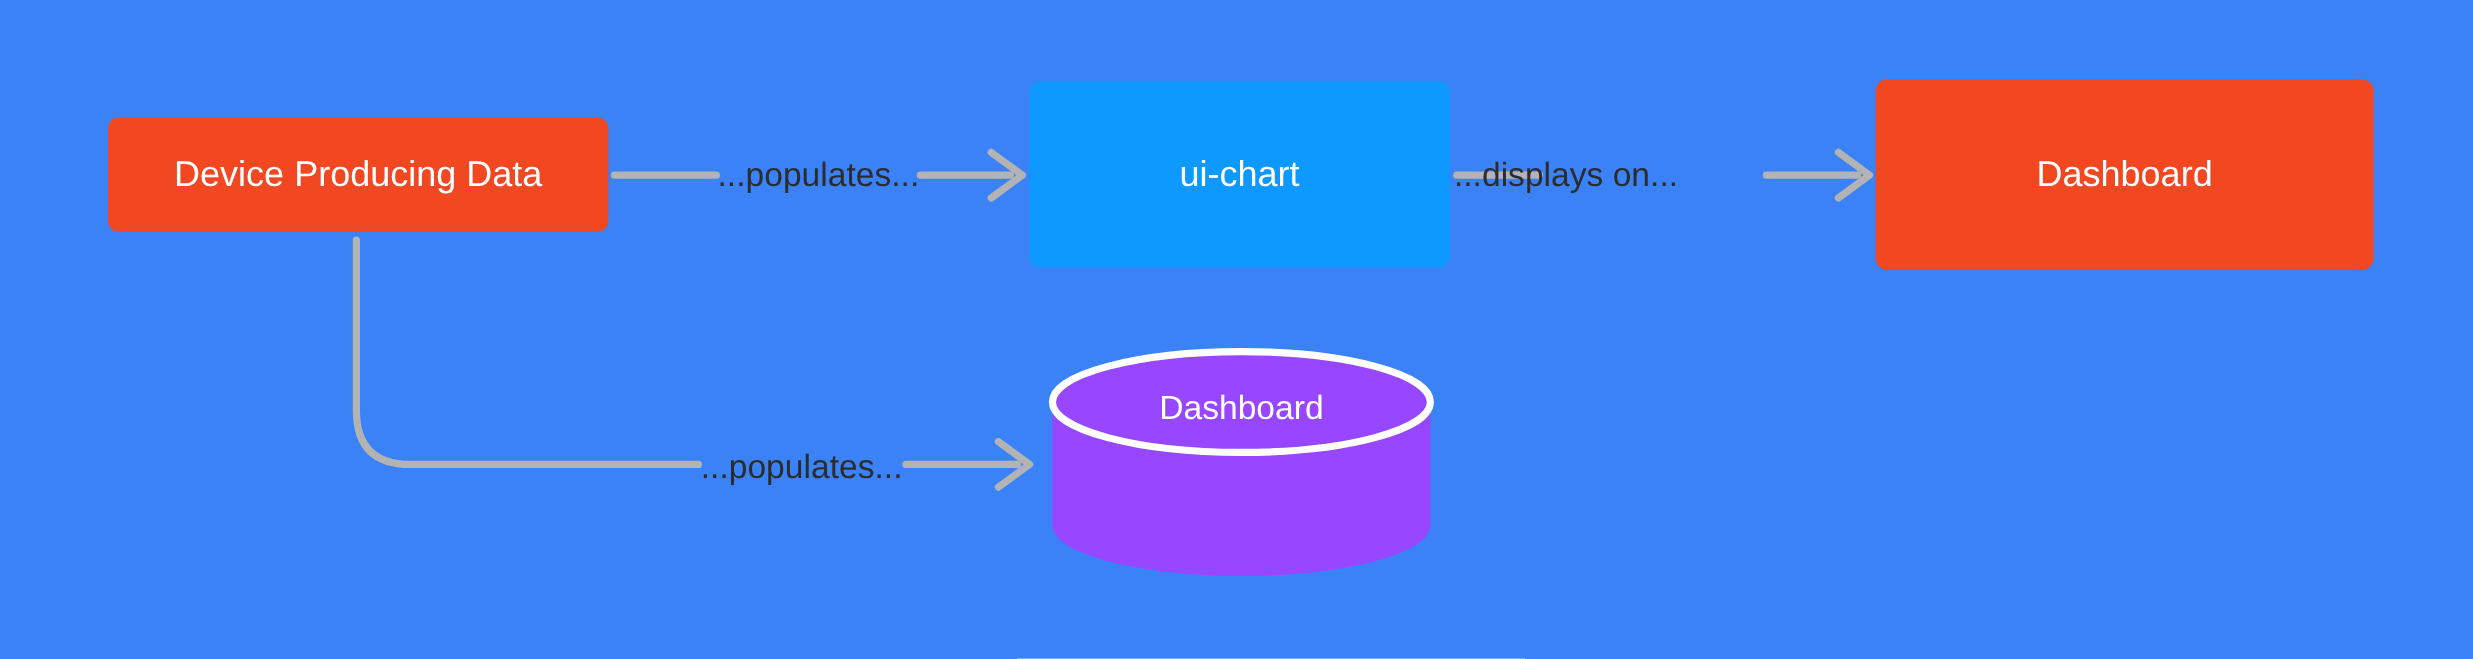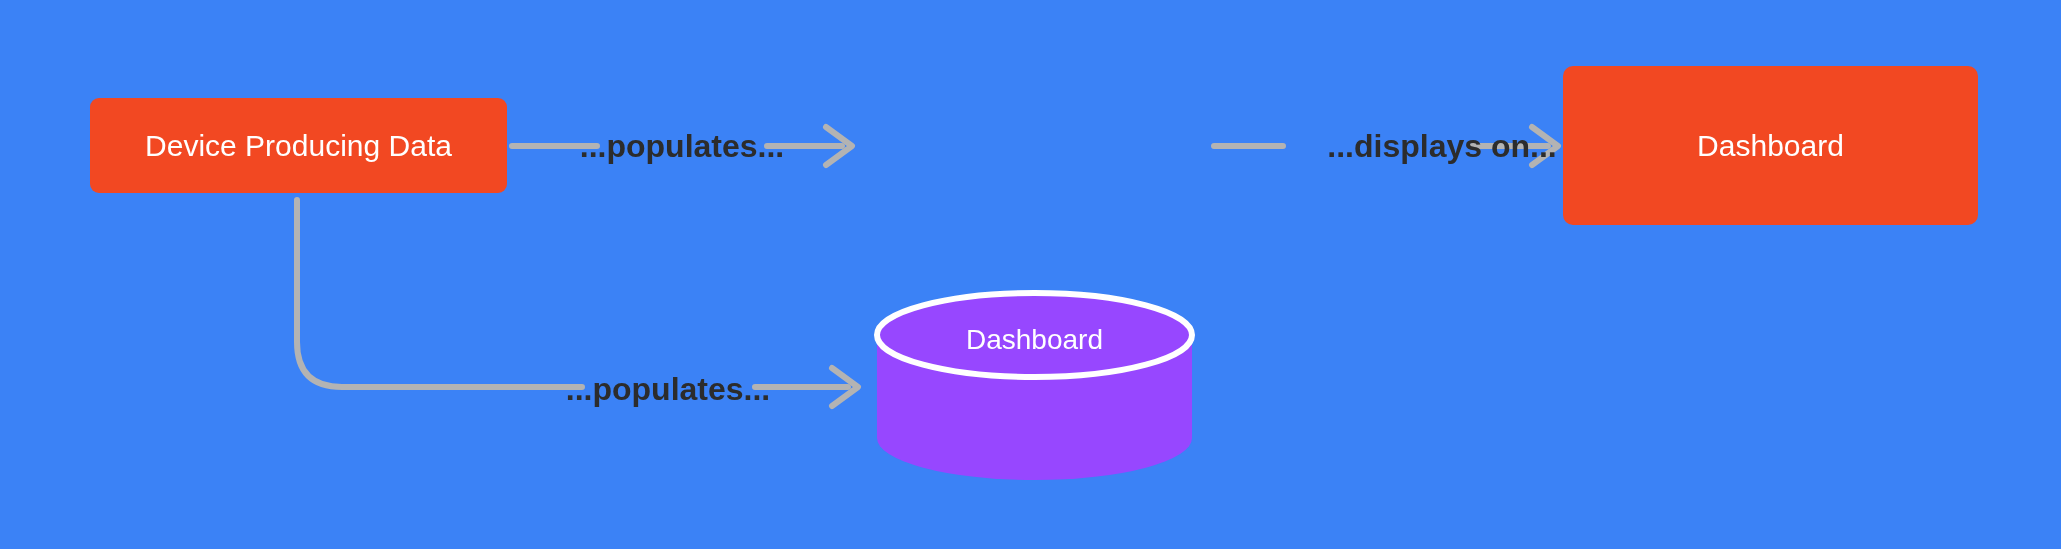--- a/index.html
+++ b/index.html
@@ -62,26 +62,26 @@
     justify-content: center;
     color: #ffffff;
     font-size: 28px;
     font-weight: 500;
     white-space: nowrap;
   }
   .edge-label {
     position: absolute;
     transform: translate(-50%, -50%);
     color: #2C2C2C;
-    font-size: 32px;
-    font-weight: 700;
+    font-size: 28px;
+    font-weight: 400;
     white-space: nowrap;
   }
   .edge-label-1 { left: 682px;  top: 146px; }
-  .edge-label-2 { left: 1442px; top: 146px; }
+  .edge-label-2 { left: 1305px; top: 146px; }
   .edge-label-3 { left: 668px;  top: 389px; }
 </style>
 </head>
 <body>
 
 <div class="canvas">
 
   <svg class="edges-layer" viewBox="0 0 2061 549" xmlns="http://www.w3.org/2000/svg">
     <g stroke="#B3B3B3" stroke-width="6" fill="none" stroke-linecap="round" stroke-linejoin="round">
 
@@ -98,20 +98,23 @@
     <g>
       <path d="M877 335 L877 438 A157.5 42 0 0 0 1192 438 L1192 335 Z" fill="#9747FF"></path>
       <ellipse cx="1034.5" cy="335" rx="157.5" ry="42" fill="#9747FF" stroke="#FFFFFF" stroke-width="6"></ellipse>
     </g>
   </svg>
 
   <div class="node node-rect node-device">
     <span>Device Producing Data</span>
   </div>
 
+  <div class="node node-rect node-uichart">
+    <span>ui-chart</span>
+  </div>
 
   <div class="node node-rect node-dashboard">
     <span>Dashboard</span>
   </div>
 
   <div class="node-database-label">
     <span>Dashboard</span>
   </div>
 
   <div class="edge-label edge-label-1">...populates...</div>

